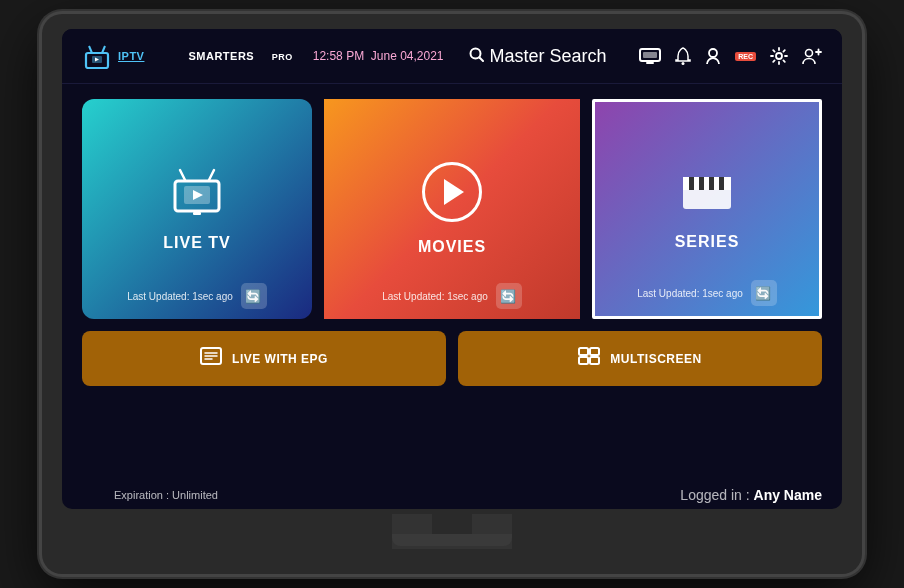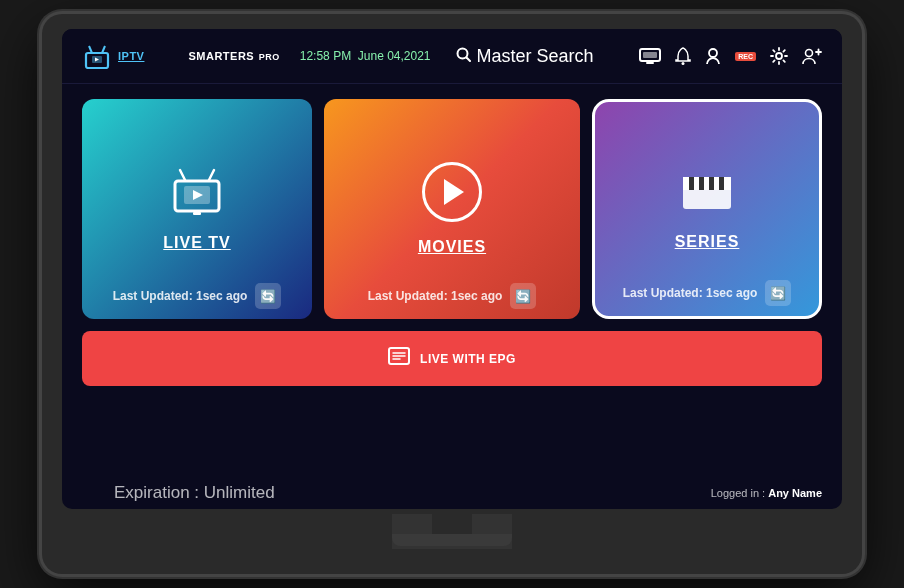--- a/index.html
+++ b/index.html
@@ -103,25 +103,25 @@
     }
 
     .logo-smarters {
       color: white;
       padding-left: 44px;
     }
 
     .logo-pro {
       color: white;
       font-size: 9px;
-      margin-left: 1px;
+      margin-left: 14px;
     }
 
     .header-time {
-      color: #86efac;
+      color: #f9a8d4;
       font-size: 12px;
       margin-left: 20px;
       white-space: nowrap;
     }
 
     .header-search {
       display: flex;
       align-items: center;
       gap: 6px;
       margin-left: 25px;
@@ -188,59 +188,57 @@
     .card-livetv-icon {
       margin-bottom: 8px;
     }
 
     .card-title {
       color: white;
       font-size: 16px;
       font-weight: 700;
       letter-spacing: 1px;
       margin-top: 6px;
-      text-decoration: underline;
     }
 
     .card-bottom {
       position: absolute;
       bottom: 10px;
       left: 0;
       right: 0;
       display: flex;
       align-items: center;
       justify-content: center;
       gap: 8px;
     }
 
     .card-updated {
       color: rgba(255,255,255,0.85);
-      font-size: 12px;
-      font-weight: bold;
+      font-size: 10px;
     }
 
     .refresh-btn {
       width: 26px;
       height: 26px;
       background: rgba(255,255,255,0.2);
       border-radius: 5px;
       display: flex;
       align-items: center;
       justify-content: center;
       cursor: pointer;
       font-size: 13px;
       color: white;
     }
 
     
     .card-movies {
       flex: 1;
       height: 220px;
       background: linear-gradient(135deg, #f7971e 0%, #e74c3c 50%, #c0392b 100%);
-      border-radius: 12px;
+      border-radius: 0;
       display: flex;
       flex-direction: column;
       align-items: center;
       justify-content: center;
       position: relative;
       cursor: pointer;
     }
 
     .play-circle {
       width: 60px;
@@ -260,21 +258,21 @@
       border-top: 13px solid transparent;
       border-bottom: 13px solid transparent;
       margin-left: 4px;
     }
 
     
     .card-series {
       width: 230px;
       height: 220px;
       background: linear-gradient(135deg, #8e44ad 0%, #3498db 100%);
-      border-radius: 17px;
+      border-radius: 2px;
       border: 3px solid white;
       display: flex;
       flex-direction: column;
       align-items: center;
       justify-content: center;
       position: relative;
       cursor: pointer;
       flex-shrink: 0;
     }
 
@@ -284,21 +282,21 @@
 
     
     .bottom-buttons {
       display: flex;
       gap: 12px;
       height: 55px;
     }
 
     .btn-green {
       flex: 1;
-      background: #ef4444;
+      background: #a16207;
       border-radius: 8px;
       display: flex;
       align-items: center;
       justify-content: center;
       gap: 10px;
       cursor: pointer;
       color: white;
       font-size: 12px;
       font-weight: 700;
       letter-spacing: 0.5px;
@@ -312,27 +310,27 @@
     
     .footer {
       padding: 6px 20px;
       display: flex;
       justify-content: space-between;
       align-items: center;
     }
 
     .footer-expiry {
       color: rgba(255,255,255,0.7);
-      font-size: 17px;
+      font-size: 11px;
       padding-left: 32px;
     }
 
     .footer-logged {
       color: rgba(255,255,255,0.7);
-      font-size: 11px;
+      font-size: 14px;
     }
 
     .footer-name {
       color: white;
       font-weight: 700;
     }
 
     .rec-badge {
       background: #e74c3c;
       color: white;
@@ -488,20 +486,31 @@
               <svg width="22" height="18" viewBox="0 0 22 18" fill="none">
                 <rect x="1" y="1" width="20" height="16" rx="2" stroke="white" stroke-width="2"></rect>
                 <line x1="5" y1="6" x2="17" y2="6" stroke="white" stroke-width="1.5" stroke-linecap="round"></line>
                 <line x1="5" y1="9" x2="17" y2="9" stroke="white" stroke-width="1.5" stroke-linecap="round"></line>
                 <line x1="5" y1="12" x2="12" y2="12" stroke="white" stroke-width="1.5" stroke-linecap="round"></line>
               </svg>
             </span>
             <span>LIVE WITH EPG</span>
           </div>
 
+          <div class="btn-green">
+            <span class="btn-icon">
+              <svg width="22" height="18" viewBox="0 0 22 18" fill="none">
+                <rect x="1" y="1" width="9" height="7" rx="1.5" stroke="white" stroke-width="2"></rect>
+                <rect x="12" y="1" width="9" height="7" rx="1.5" stroke="white" stroke-width="2"></rect>
+                <rect x="1" y="10" width="9" height="7" rx="1.5" stroke="white" stroke-width="2"></rect>
+                <rect x="12" y="10" width="9" height="7" rx="1.5" stroke="white" stroke-width="2"></rect>
+              </svg>
+            </span>
+            <span>MULTISCREEN</span>
+          </div>
 
 
         </div>
 
       </div>
 
       <div class="footer">
         <span class="footer-expiry">
           <span>Expiration :</span> <span>Unlimited</span>
         </span>

